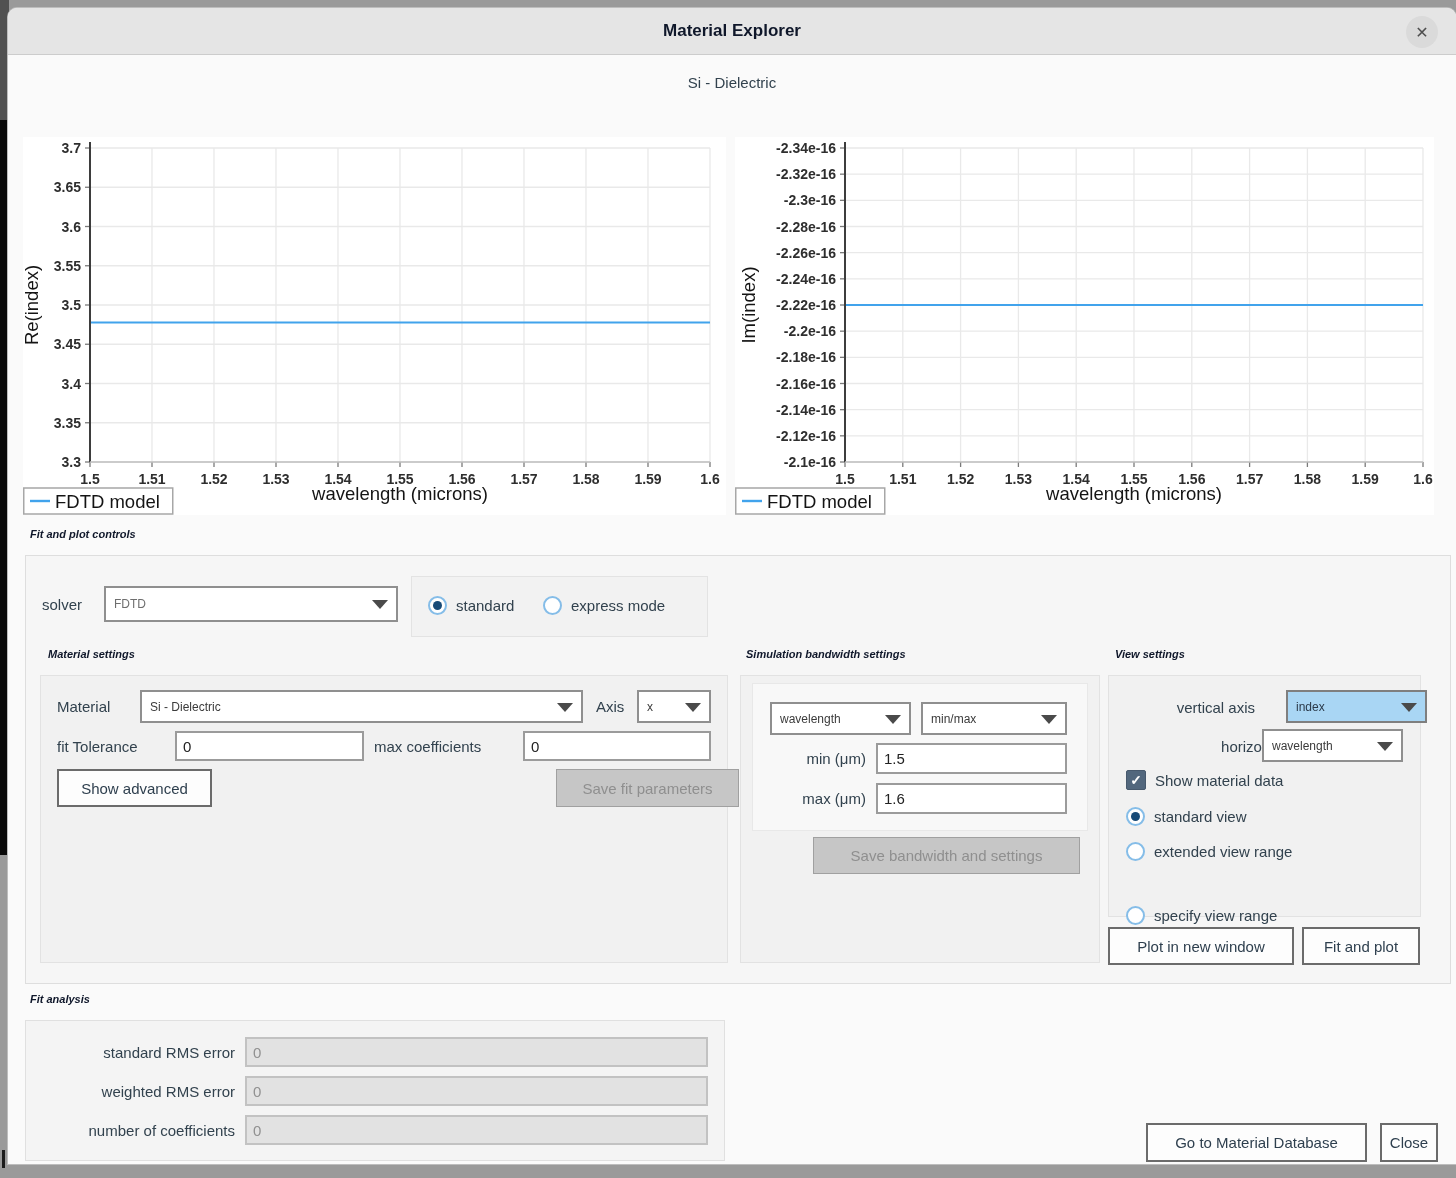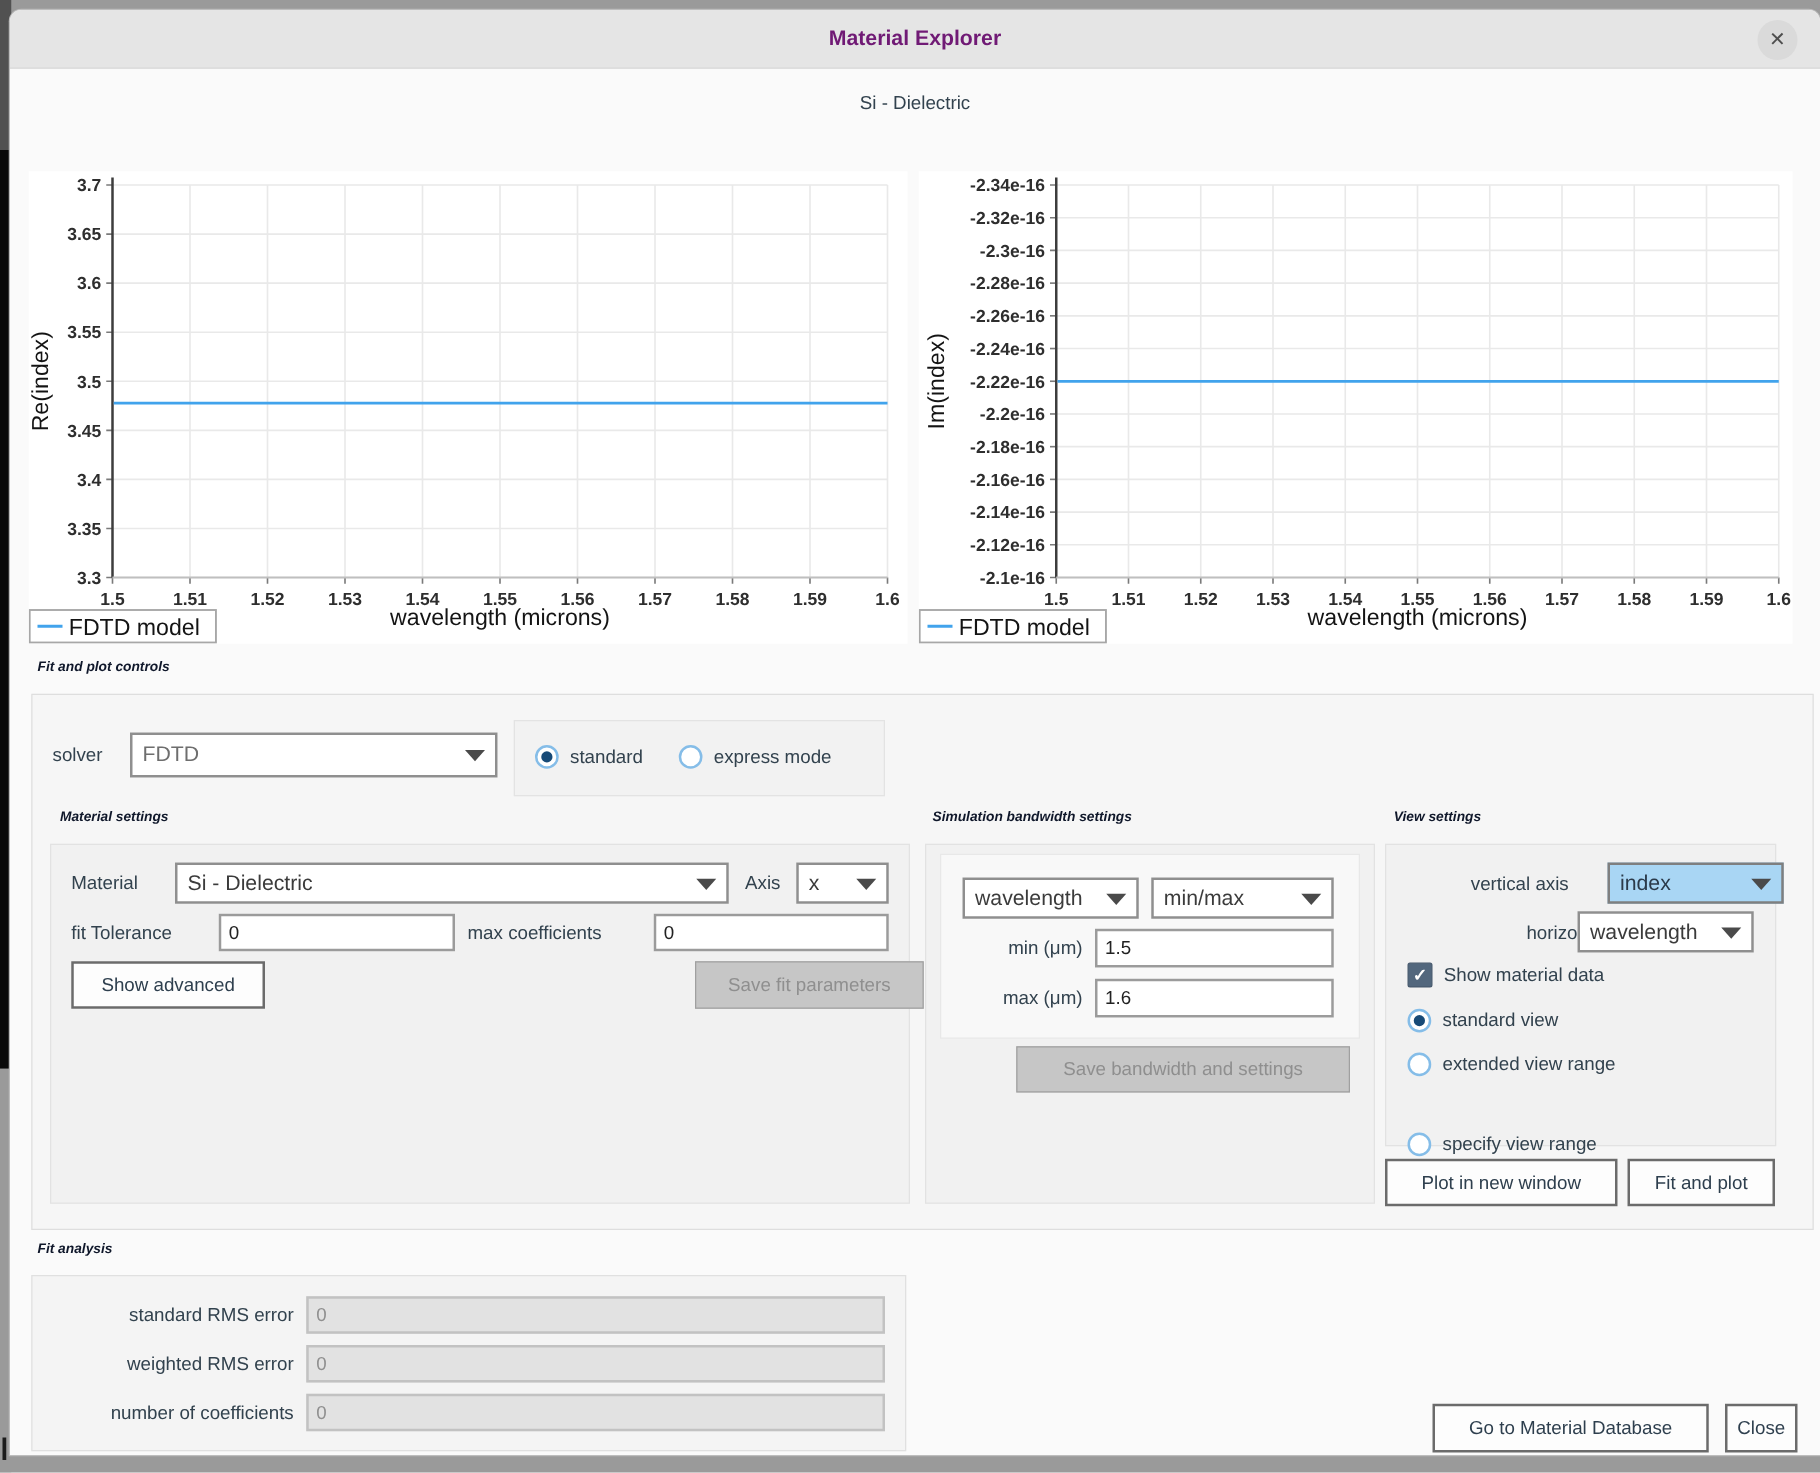--- a/index.html
+++ b/index.html
@@ -26,21 +26,21 @@
     border-radius:9px 9px 0 0;
     box-shadow:0 0 0 1px #bdbdbd;
   }
   .titlebar {
     left:8px; top:8px; width:1448px; height:47px;
     background:#e5e5e5;
     border-bottom:1px solid #cccccc;
     border-radius:9px 9px 0 0;
     display:flex; align-items:center; justify-content:center;
   }
-  .title-text { font-size:17px; font-weight:bold; color:#701a75; }
+  .title-text { font-size:17px; font-weight:bold; color:#0f172a; }
   .close-btn {
     left:1406px; top:16px; width:32px; height:32px;
     border-radius:50%; background:#dadada;
     display:flex; align-items:center; justify-content:center;
     font-size:16px; color:#4e4e4e; cursor:default;
   }
   .subtitle {
     left:8px; top:74px; width:1448px; text-align:center;
     font-size:15px; color:#32424e;
   }
@@ -61,21 +61,21 @@
   .group-box { background:#f1f1f1; border:1px solid #e2e2e2; }
   .inner-box { background:#f8f8f8; border:1px solid #e8e8e8; }
 
   .lbl { font-size:15px; color:#32424e; white-space:nowrap; }
   .lbl-r { text-align:right; }
 
   
   .dropdown {
     background:#ffffff; border:2px solid #8f8f8f;
     display:flex; align-items:center;
-    padding:0 38px 0 8px; font-size:17px; color:#3b3b3b;
+    padding:0 38px 0 8px; font-size:12px; color:#3b3b3b;
     position:absolute; cursor:default;
   }
   .dropdown .arrow {
     position:absolute; right:8px; top:50%; margin-top:-4px;
     width:0; height:0;
     border-left:8px solid transparent; border-right:8px solid transparent;
     border-top:9px solid #4a4a4a;
   }
   .dropdown.dim { color:#6e6e6e; }
   .dropdown.hl  { background:#a9d6f4; border-color:#7f7f7f; color:#2b3a4a; }

